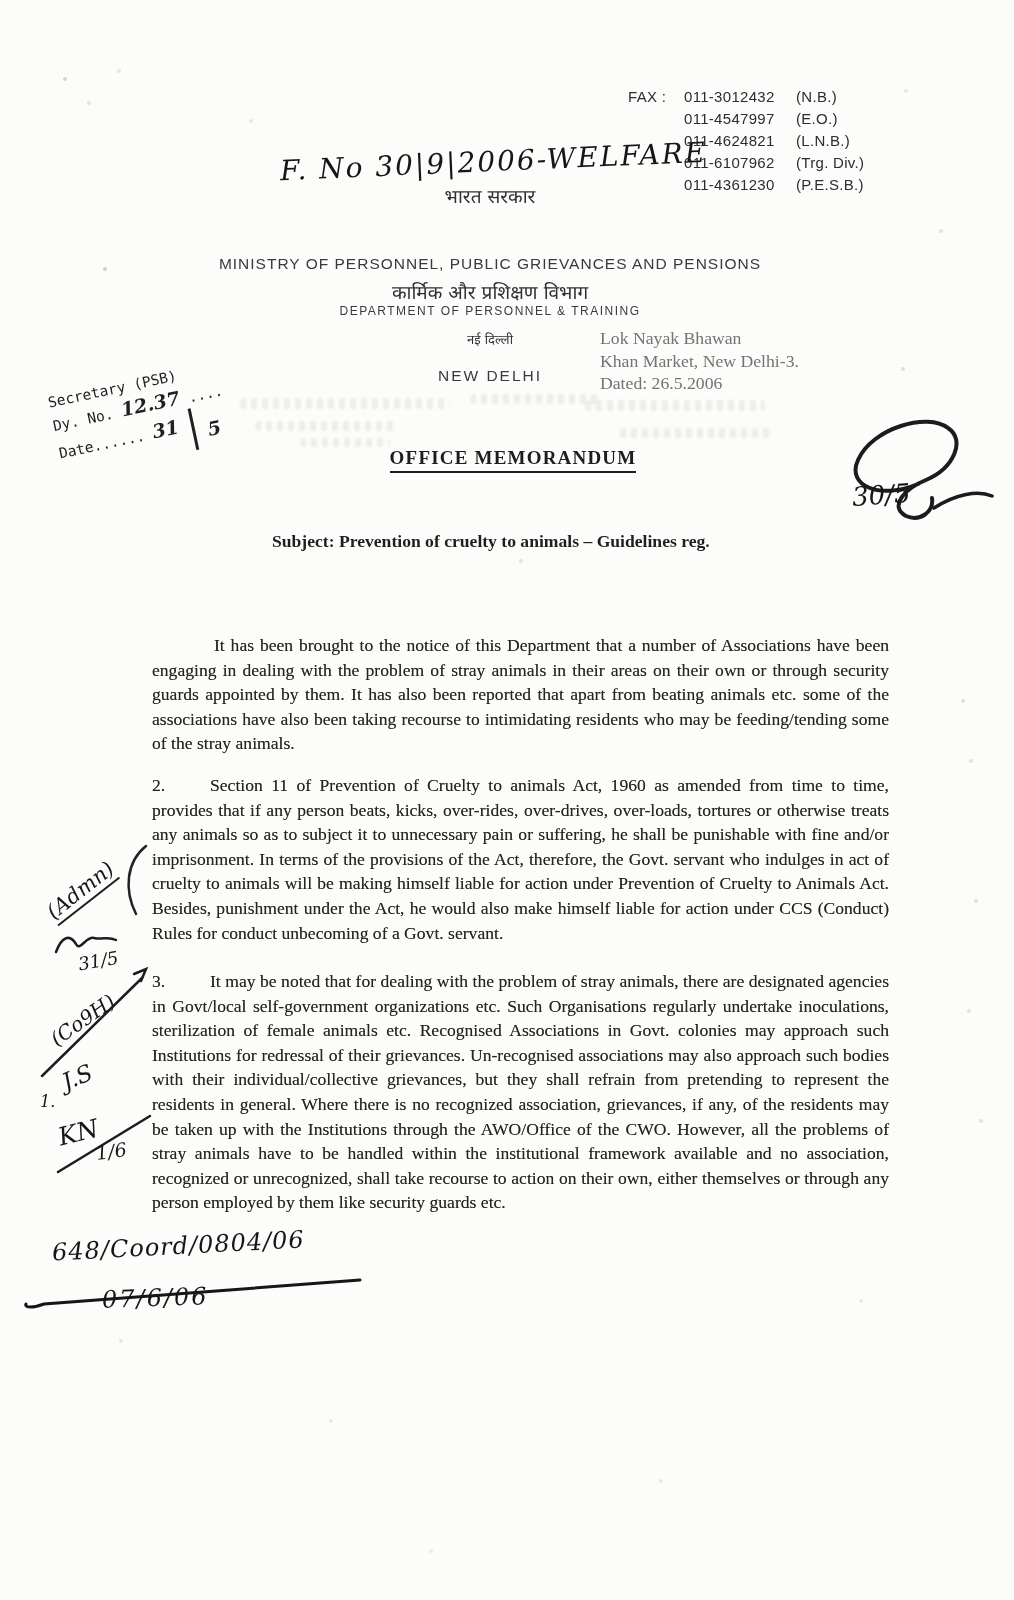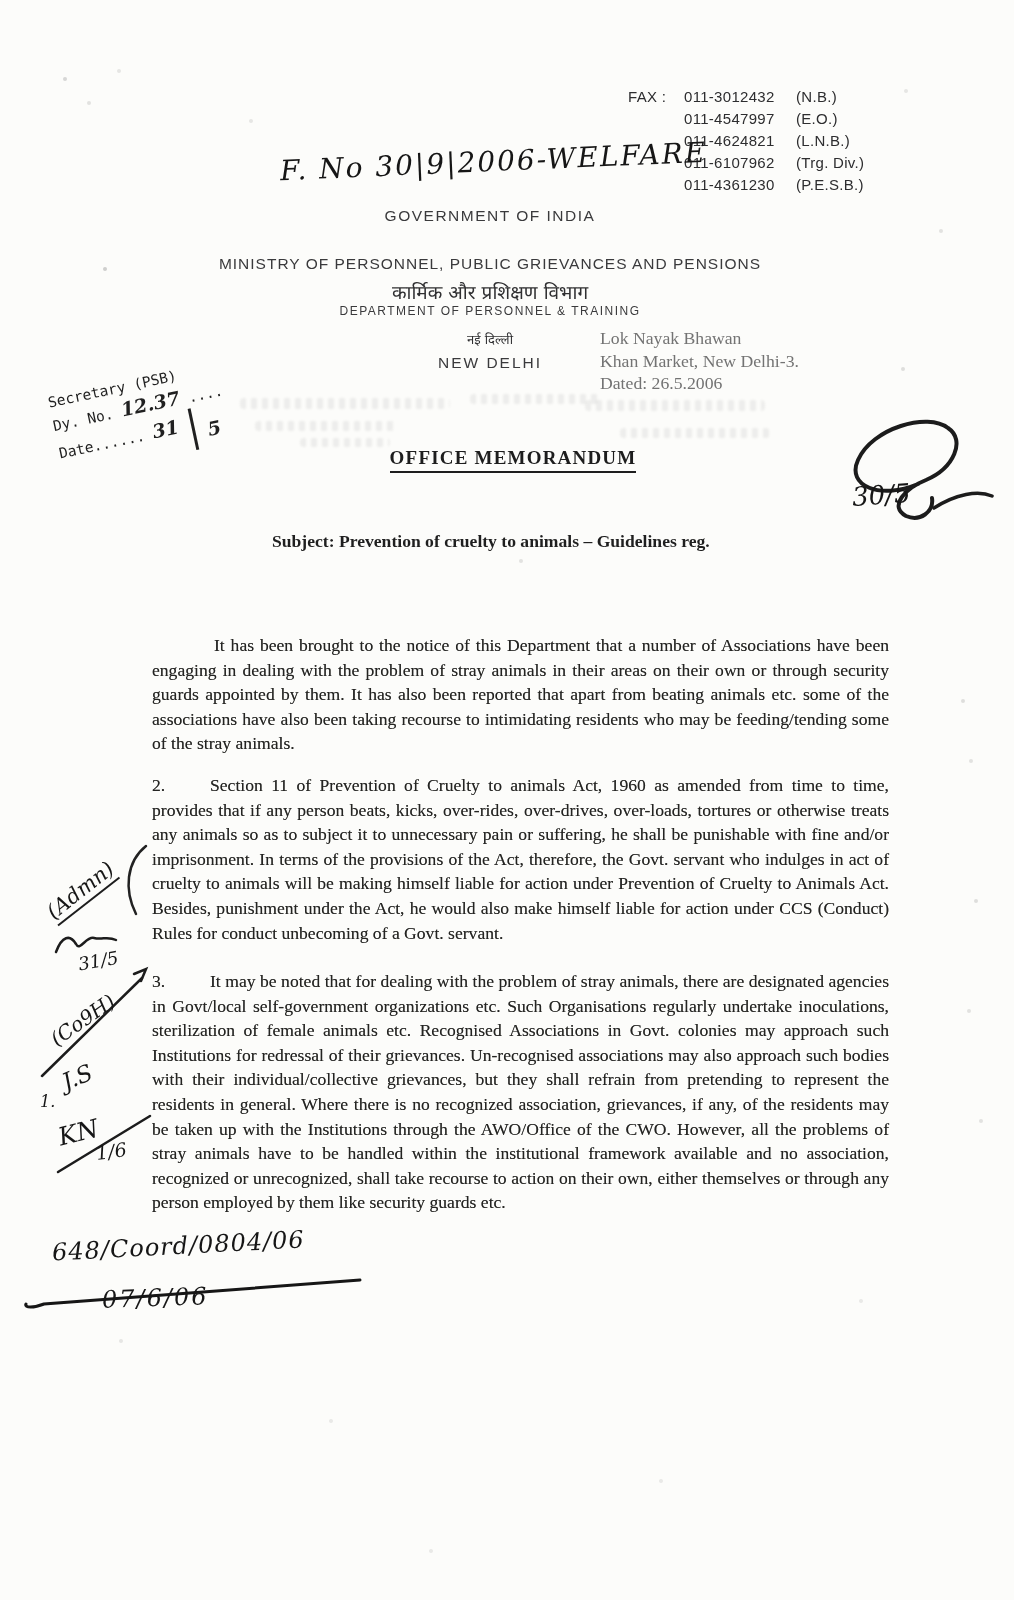--- a/index.html
+++ b/index.html
@@ -86,26 +86,26 @@
     </div>
     <div class="fax-row">
       <span class="fax-label"></span>
       <span class="fax-num">011-4361230</span>
       <span>(P.E.S.B.)</span>
     </div>
   </div>
 
   <div class="abs hw note" style="left:280px;top:145px;font-size:28px;letter-spacing:2px;transform:rotate(-2.5deg);">F. No 30|9|2006-WELFARE</div>
 
-  <div class="abs center-line eng-lh" style="top:207px;font-size:15.5px;letter-spacing:1.5px;">GOVERNMENT OF INDIA</div>
+  <div class="abs center-line hindi" style="top:183px;font-size:19px;">भारत सरकार</div>
   <div class="abs center-line eng-lh" style="top:255px;font-size:15.5px;letter-spacing:1px;">MINISTRY OF PERSONNEL, PUBLIC GRIEVANCES AND PENSIONS</div>
   <div class="abs center-line hindi" style="top:279px;font-size:19px;">कार्मिक और प्रशिक्षण विभाग</div>
   <div class="abs center-line eng-lh" style="top:304px;font-size:12px;letter-spacing:1.5px;">DEPARTMENT OF PERSONNEL &amp; TRAINING</div>
   <div class="abs center-line hindi" style="top:330px;font-size:13px;">नई दिल्ली</div>
-  <div class="abs center-line eng-lh" style="top:354px;font-size:15.5px;letter-spacing:2px;">NEW DELHI</div>
+  <div class="abs center-line eng-lh" style="top:367px;font-size:15.5px;letter-spacing:2px;">NEW DELHI</div>
 
   <div class="abs addr">
     <div>Lok Nayak Bhawan</div>
     <div>Khan Market, New Delhi-3.</div>
     <div>Dated: 26.5.2006</div>
   </div>
 
   <div class="abs stamp">
     <div>Secretary (PSB)</div>
     <div>

